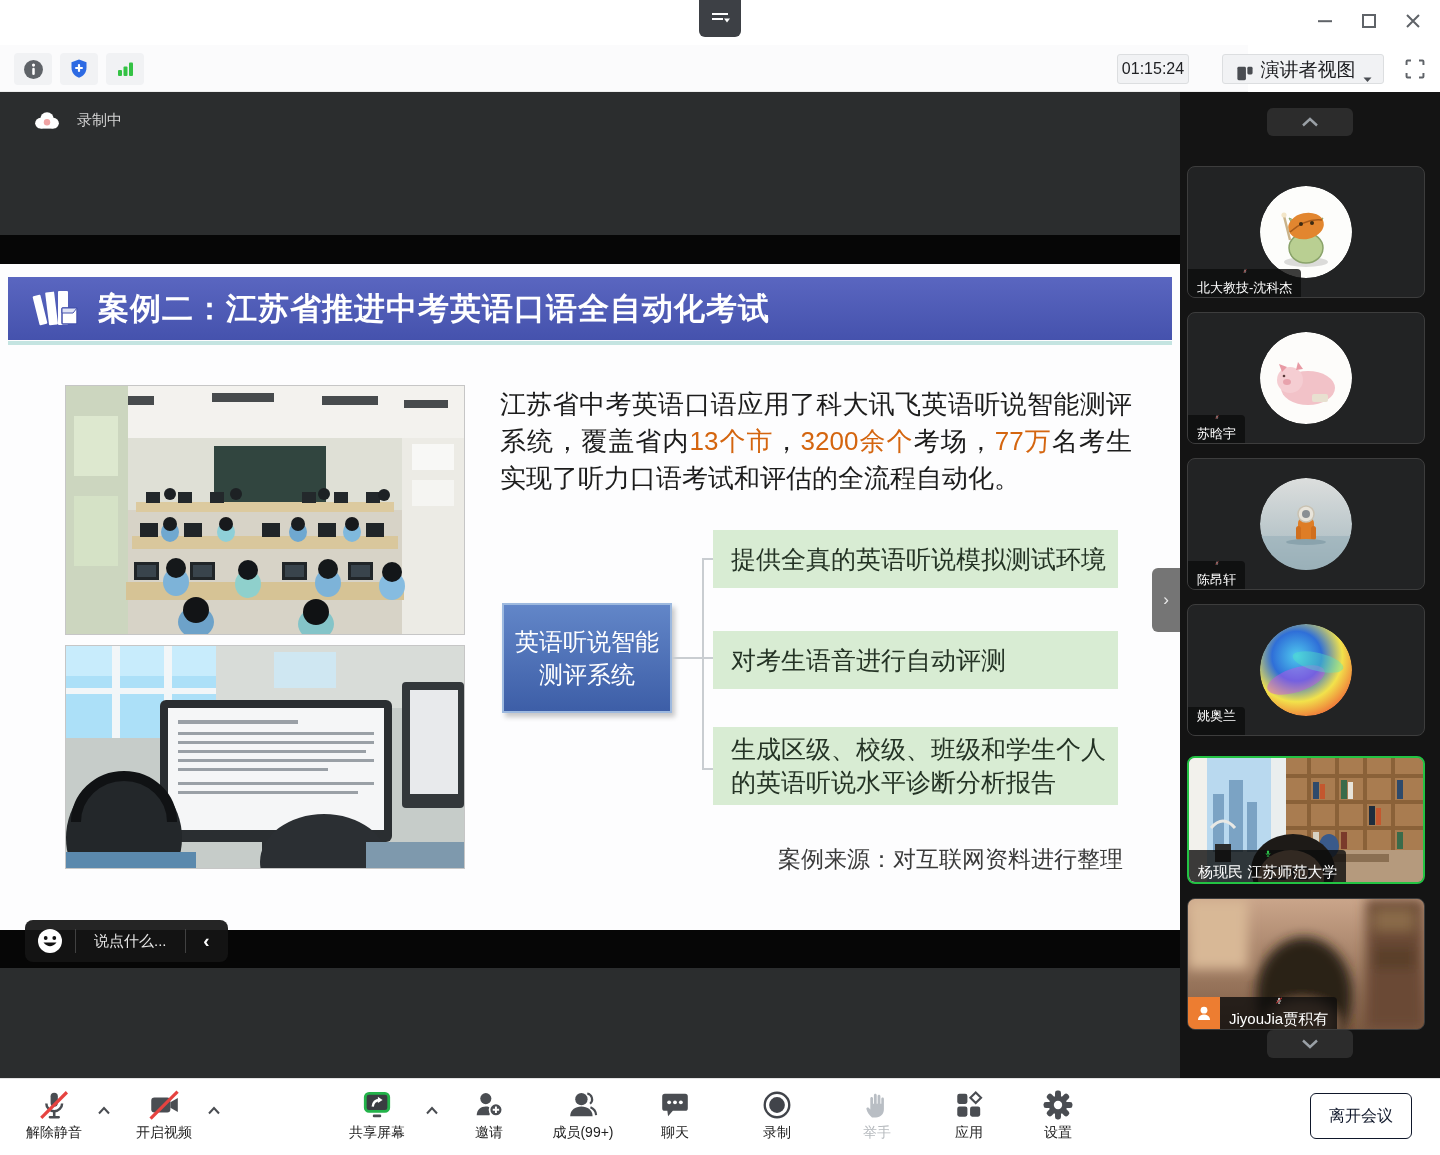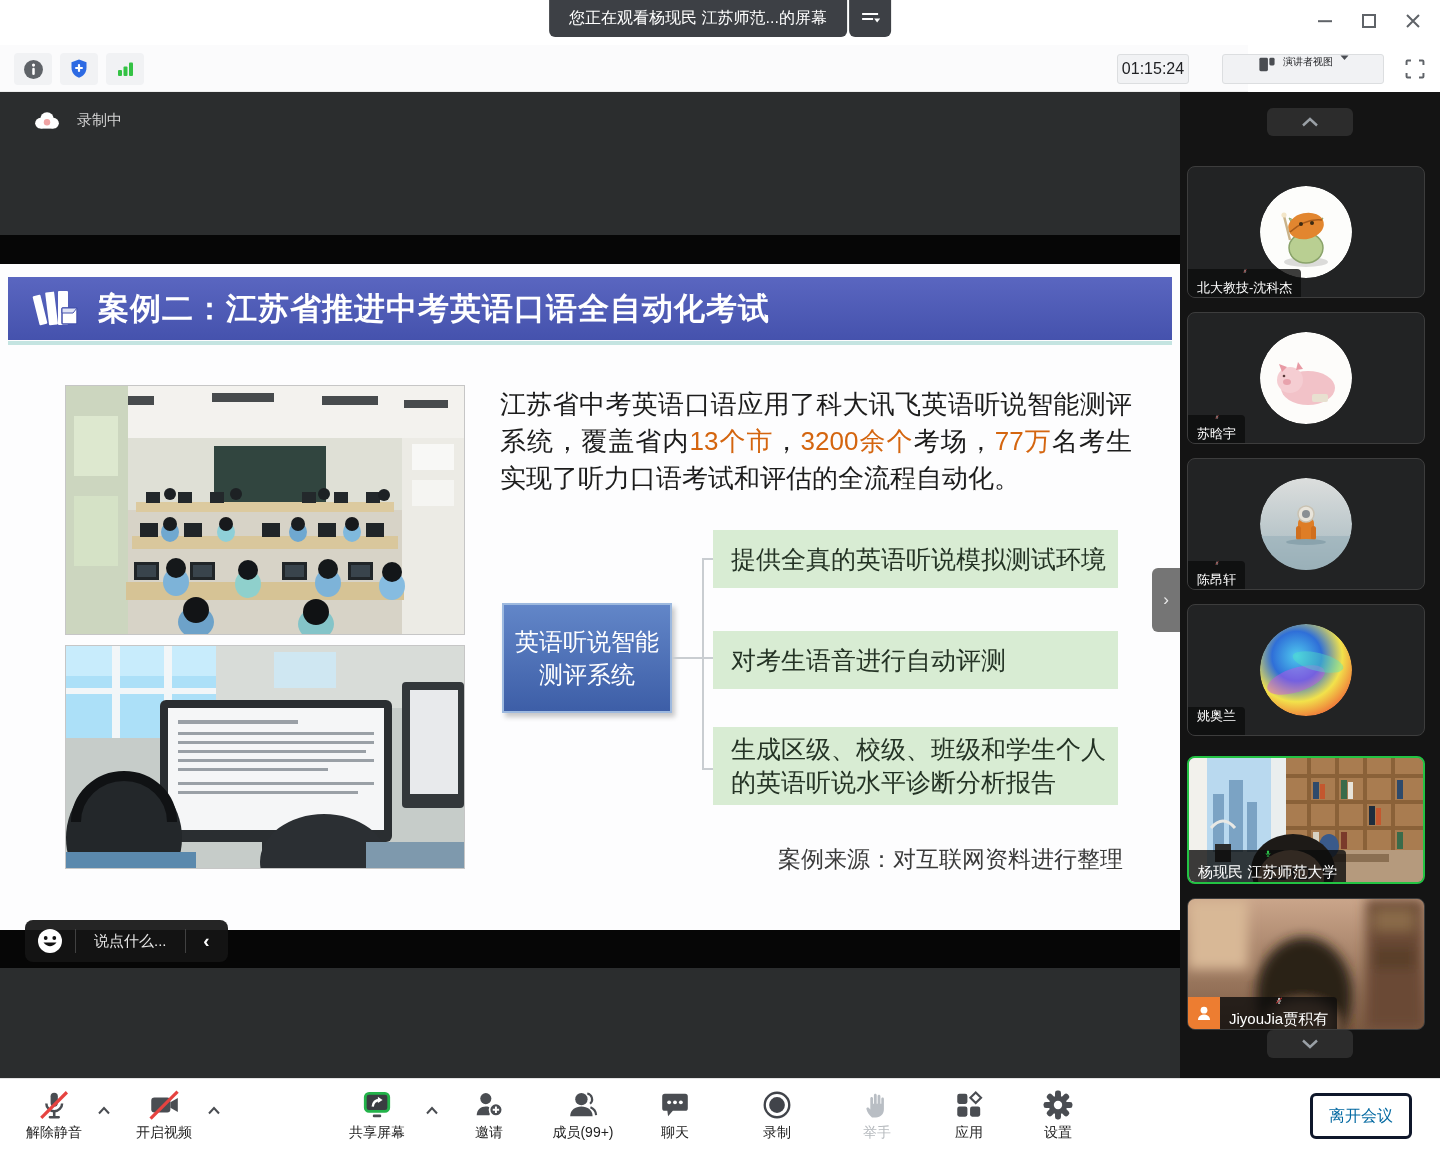--- a/index.html
+++ b/index.html
@@ -11,21 +11,21 @@
   .title-pills { position:absolute; left:50%; transform:translateX(-50%); top:0; display:flex; gap:2px; }
   .title-pill { background:#3d4045; color:#fff; height:37px; display:flex; align-items:center; padding:0 20px; font-size:16px; border-radius:0 0 6px 6px; }
   .menu-pill { background:#3d4045; width:42px; height:37px; border-radius:0 0 6px 6px; display:flex; align-items:center; justify-content:center; cursor:pointer; }
   .win-controls { position:absolute; right:8px; top:6px; display:flex; gap:6px; }
   .win-btn { width:38px; height:30px; display:flex; align-items:center; justify-content:center; background:transparent; border:none; cursor:pointer; }
 
   
   .toolbar2 { position:absolute; top:45px; left:0; width:1248px; height:47px; background:#fbfbfc; border-bottom:1px solid #ededed; }
   .tb-iconbox { position:absolute; top:8px; width:38px; height:32px; background:#f1f2f4; border-radius:4px; display:flex; align-items:center; justify-content:center; cursor:pointer; }
   .timer-box { position:absolute; left:1117px; top:9px; width:72px; height:30px; background:#f1f2f4; border:1px solid #dcdee0; border-radius:3px; display:flex; align-items:center; justify-content:center; font-size:16px; color:#202124; }
-  .view-box { position:absolute; left:1222px; top:9px; width:162px; height:30px; background:#f1f2f4; border:1px solid #dcdee0; border-radius:3px; display:flex; align-items:flex-start; justify-content:center; gap:7px; font-size:10px; color:#202124; cursor:pointer; }
+  .view-box { position:absolute; left:1222px; top:9px; width:162px; height:30px; background:#f1f2f4; border:1px solid #dcdee0; border-radius:3px; display:flex; align-items:flex-end; justify-content:center; gap:7px; font-size:19px; color:#202124; cursor:pointer; }
   .fs-btn { position:absolute; left:1398px; top:8px; width:34px; height:32px; display:flex; align-items:center; justify-content:center; background:transparent; border:none; cursor:pointer; }
 
   
   .main { position:absolute; top:92px; left:0; width:1440px; height:986px; background:#141414; }
   .share { position:absolute; left:0; top:0; width:1416px; height:986px; background:#2b2d2e; }
   .recording { position:absolute; left:33px; top:18px; display:flex; align-items:center; gap:16px; color:#d2d2d2; font-size:15px; }
   .lb-top { position:absolute; top:143px; left:0; width:1180px; height:29px; background:#060606; }
   .lb-bottom { position:absolute; top:838px; left:0; width:1180px; height:38px; background:#060606; }
 
   
@@ -66,32 +66,29 @@
   .collapse-handle { position:absolute; left:1152px; top:476px; width:28px; height:64px; background:#757575; border-radius:6px 0 0 6px; display:flex; align-items:center; justify-content:center; color:#eaeaea; font-size:17px; cursor:pointer; }
   .drag-lines { position:absolute; left:1183px; top:486px; width:7px; height:46px; border-left:2px solid #8b8b8b; border-right:2px solid #8b8b8b; }
 
   
   .bottombar { position:absolute; top:1078px; left:0; width:1440px; height:77px; background:#ffffff; border-top:1px solid #e3e3e3; }
   .bb-item { position:absolute; top:8px; width:84px; text-align:center; color:#1f1f1f; font-size:14px; cursor:pointer; }
   .bb-item .ic { height:36px; display:flex; align-items:center; justify-content:center; }
   .bb-item .lbl { margin-top:1px; }
   .bb-item.disabled { color:#b6babe; }
   .bb-chev { position:absolute; top:24px; background:none; border:none; cursor:pointer; }
-  .leave-btn { position:absolute; left:1310px; top:14px; width:102px; height:46px; background:#fff; border:3px solid #0f172a; border-radius:6px; color:#0369a1; font-size:16px; display:flex; align-items:center; justify-content:center; cursor:pointer; }
+  .leave-btn { position:absolute; left:1310px; top:14px; width:102px; height:46px; background:#fff; border:1px solid #0f172a; border-radius:6px; color:#0f172a; font-size:16px; display:flex; align-items:center; justify-content:center; cursor:pointer; }
 </style>
 </head>
 <body>
 
 <div class="app">
 
   <div class="titlebar">
     <div class="title-pills">
-      <div class="title-pill">
-        <span>您正在观看杨现民 江苏师范...的屏幕</span>
-      </div>
       <div class="menu-pill">
         <svg width="20" height="16" viewBox="0 0 20 16">
           <g stroke="#fff" stroke-width="2">
               <line x1="2" y1="3" x2="18" y2="3"></line>
               <line x1="2" y1="8" x2="13" y2="8"></line>
             </g>
           <path d="M14 7.5h6l-3 4z" fill="#fff"></path>
         </svg>
       </div>
     </div>

